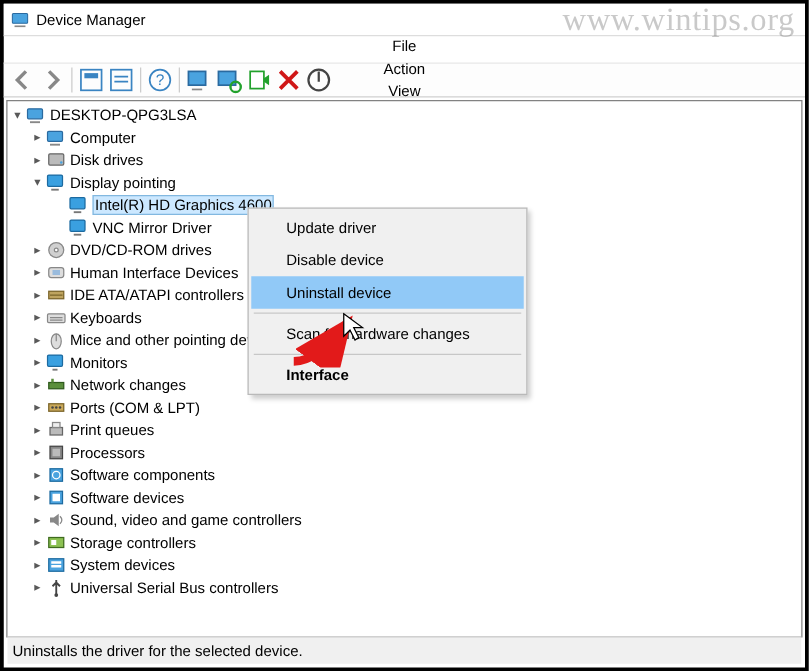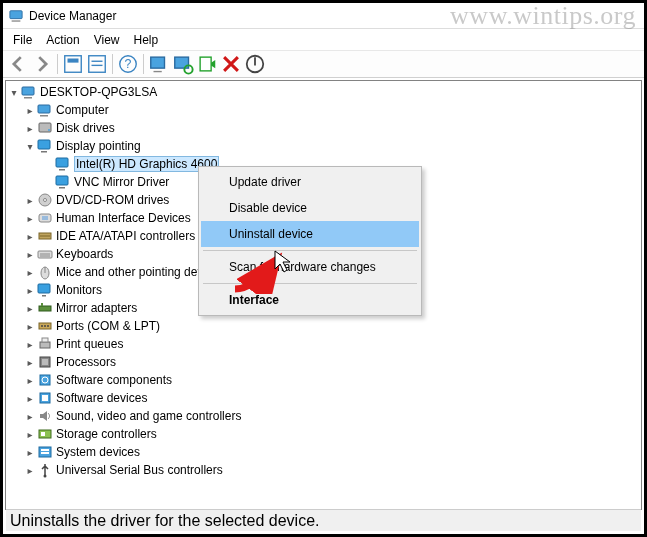--- a/index.html
+++ b/index.html
@@ -1,38 +1,38 @@
 <!DOCTYPE html>
 <html><head>
 <meta charset="utf-8">
 <style>
   * { box-sizing: border-box; font-family: "Segoe UI", Tahoma, sans-serif; }
   body { margin: 0; background: #fff; width: 647px; height: 537px; overflow: hidden; position: relative; }
   .outer { border: 3px solid #000; width: 647px; height: 537px; position: relative; background: #fff; }
   .titlebar { height: 26px; background: #fff; display: flex; align-items: center; padding: 0 6px; border-bottom: 1px solid #ddd; }
   .titlebar .icon { width: 14px; height: 14px; margin-right: 6px; }
   .titlebar .title { font-size: 12px; }
-  .menubar { height: 21px; display: flex; align-items: center; padding: 0 4px; gap: 2px; font-size: 12px; color: #000; }
+  .menubar { height: 21px; display: flex; align-items: center; padding: 0 4px; gap: 2px; font-size: 12px; color: #000; flex-direction: column; }
   .menubar span { padding: 1px 6px; cursor: default; }
   .toolbar { height: 28px; border-top: 1px solid #e8e8e8; border-bottom: 1px solid #d0d0d0; display: flex; align-items: center; padding: 0 4px; gap: 2px; background: #fdfdfd; }
   .toolbar .tbtn { width: 22px; height: 22px; display: flex; align-items: center; justify-content: center; font-size: 12px; color: #444; }
   .toolbar .sep { width: 1px; height: 20px; background: #ccc; margin: 0 2px; }
   .content { display: flex; height: calc(100% - 26px - 21px - 28px - 22px); }
   .treewrap { flex: 1; border: 1px solid #828282; margin: 2px; overflow: auto; background: #fff; }
   .tree { font-size: 12px; padding: 2px 0; }
   .node { display: flex; align-items: center; height: 18px; white-space: nowrap; }
   .expander { width: 12px; height: 12px; display: inline-flex; align-items: center; justify-content: center; font-size: 10px; color: #595959; margin-right: 1px; cursor: pointer; user-select: none; }
   .nicon { width: 16px; height: 16px; margin-right: 3px; display: inline-flex; align-items: center; justify-content: center; }
   .nicon svg { width: 16px; height: 16px; }
   .label { }
   .selected { background: #cce8ff; border: 1px solid #82b8e0; padding: 0 1px; margin: -1px 0; }
   .indent-0 { padding-left: 2px; }
   .indent-1 { padding-left: 18px; }
   .indent-2 { padding-left: 36px; }
-  .statusbar { position: absolute; left: 3px; right: 3px; bottom: 3px; height: 22px; background: #f0f0f0; border-top: 1px solid #ccc; font-size: 16px; color: #000; display: flex; align-items: center; padding: 0 4px; }
+  .statusbar { position: absolute; left: 3px; right: 3px; bottom: 3px; height: 22px; background: #f0f0f0; border-top: 1px solid #ccc; font-size: 12px; color: #000; display: flex; align-items: center; padding: 0 4px; }
   .contextmenu { position: absolute; left: 195px; top: 163px; width: 224px; background: #f0f0f0; border: 1px solid #b9b9b9; box-shadow: 3px 3px 4px rgba(0,0,0,.2); font-size: 12px; padding: 2px; z-index: 5; }
   .contextmenu .mi { padding: 6px 10px 6px 28px; cursor: default; }
   .contextmenu .mi.hl { background: #91c9f7; }
   .contextmenu .msep { height: 1px; background: #c7c7c7; margin: 3px 2px; }
   .contextmenu .mi.bold { font-weight: 700; }
   .cursor { position: absolute; left: 271px; top: 247px; z-index: 10; pointer-events: none; }
   .arrow { position: absolute; left: 227px; top: 241px; z-index: 9; pointer-events: none; }
   .watermark { position: absolute; right: 8px; top: -2px; font: 400 26px Georgia, "Times New Roman", serif; letter-spacing: .5px; color: rgba(100,100,100,.35); z-index: 20; pointer-events: none; }
 </style>
 </head>
@@ -247,21 +247,21 @@
             <span class="label">Monitors</span>
           </div>
           <div class="node indent-1">
             <span class="expander">▸</span>
             <span class="nicon">
               <svg viewBox="0 0 16 16">
                 <rect x="2" y="6" width="12" height="5" fill="#5b8f3c" stroke="#2f5a1d"></rect>
                 <rect x="4" y="3" width="2" height="3" fill="#5b8f3c"></rect>
               </svg>
             </span>
-            <span class="label">Mirror adapters</span>
+            <span class="label">Network changes</span>
           </div>
           <div class="node indent-1">
             <span class="expander">▸</span>
             <span class="nicon">
               <svg viewBox="0 0 16 16">
                 <rect x="2" y="5" width="12" height="6" fill="#c9a85a" stroke="#7a6428"></rect>
                 <circle cx="5" cy="8" r="1" fill="#444"></circle>
                 <circle cx="8" cy="8" r="1" fill="#444"></circle>
                 <circle cx="11" cy="8" r="1" fill="#444"></circle>
               </svg>

